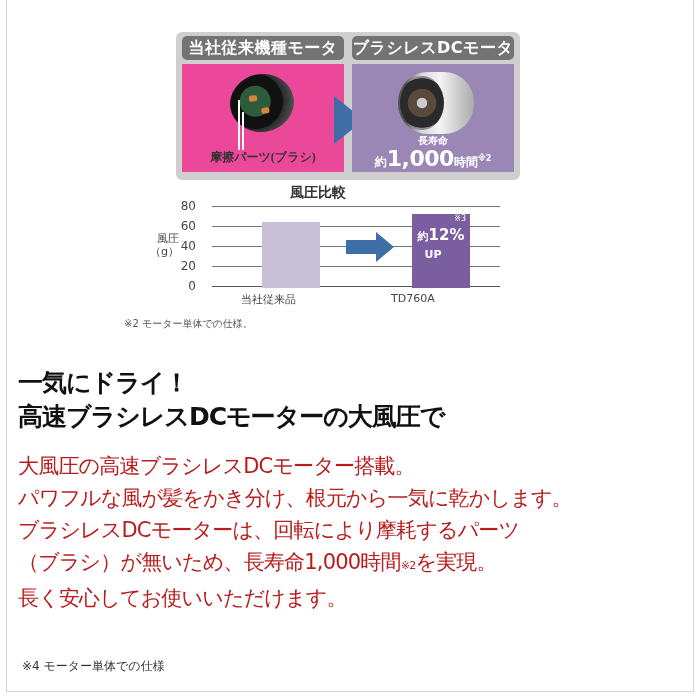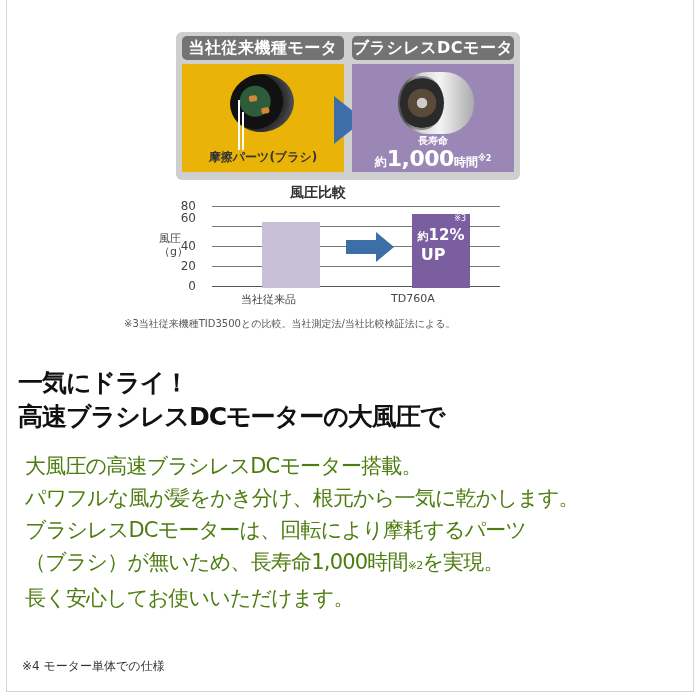--- a/index.html
+++ b/index.html
@@ -7,21 +7,21 @@
     body { font-family: "DejaVu Sans", "Liberation Sans", sans-serif; color: #222; position: relative; }
     .frame { position: absolute; left: 6px; top: 0; width: 688px; height: 692px; border: 1px solid #d4d4d4; border-top: none; }
 
     
     .motor-panel { position: absolute; left: 176px; top: 32px; width: 344px; height: 148px; background: #cfcfcf; border-radius: 6px; }
     .col { position: absolute; top: 4px; width: 162px; height: 140px; }
     .col.left { left: 6px; }
     .col.right { left: 176px; }
     .col-head { height: 24px; background: #737373; color: #fff; border-radius: 5px; font-size: 16px; font-weight: bold; text-align: center; line-height: 24px; letter-spacing: 0.5px; }
     .col-body { margin-top: 4px; height: 108px; position: relative; }
-    .left .col-body { background: #eab308; }
+    .left .col-body { background: #ec4899; font-family: Liberation Serif, serif; }
     .right .col-body { background: #9a87b6; }
 
     .motor { position: absolute; border-radius: 50%; }
     .motor-old { left: 48px; top: 10px; width: 64px; height: 58px; background: radial-gradient(circle at 40% 45%, #2e5c3a 0 30%, #111 32% 55%, #2a2a2a 56%, #555 80%, #333 100%); transform: rotate(-10deg); }
     .motor-old .brush { position: absolute; width: 8px; height: 6px; background: #d4873a; border-radius: 2px; }
     .wire { position: absolute; width: 2px; background: #fff; }
     .motor-new { left: 46px; top: 8px; width: 76px; height: 62px; border-radius: 30px; background: linear-gradient(90deg, #555 0 10%, #d6d6d6 30%, #f4f4f4 55%, #aaa 100%); }
     .motor-new .face { position: absolute; left: 2px; top: 4px; width: 44px; height: 54px; border-radius: 50%; background: radial-gradient(circle, #ccc 0 14%, #5a4a3a 16% 40%, #2a2a2a 42% 70%, #888 72%); }
 
     .brush-label { position: absolute; left: 0; right: 0; bottom: 6px; text-align: center; font-size: 12px; font-weight: bold; color: #333; }
@@ -31,36 +31,36 @@
     .life-label .big { font-size: 22px; letter-spacing: -0.5px; }
     .life-label .note { font-size: 8px; vertical-align: top; }
 
     .play-arrow { position: absolute; left: 158px; top: 64px; width: 0; height: 0; border-top: 24px solid transparent; border-bottom: 24px solid transparent; border-left: 30px solid #3d6ea8; }
 
     
     .chart-title { position: absolute; left: 290px; top: 184px; font-size: 14px; font-weight: bold; color: #333; }
     .chart { position: absolute; left: 200px; top: 206px; width: 300px; height: 82px; }
     .gridline { position: absolute; left: 12px; right: 0; height: 1px; background: #777; }
     .ytick { position: absolute; left: -28px; width: 24px; text-align: right; font-size: 12px; color: #444; line-height: 12px; }
-    .ylabel { position: absolute; left: 150px; top: 232px; font-size: 11px; color: #444; text-align: left; line-height: 13px; margin-left: 9px; }
+    .ylabel { position: absolute; left: 150px; top: 232px; font-size: 11px; color: #444; text-align: right; line-height: 13px; }
     .bar { position: absolute; bottom: 0; width: 58px; }
     .bar.b0 { left: 62px; background: #c8c0d6; }
     .bar.b1 { left: 212px; background: #7a5ea0; }
     .bar-ann { position: absolute; left: 212px; width: 58px; color: #fff; font-weight: bold; text-align: center; }
     .bar-ann .note { position: absolute; right: 4px; top: 2px; font-size: 8px; font-weight: normal; }
     .bar-ann .pct { position: absolute; left: 0; right: 0; top: 14px; font-size: 15px; line-height: 18px; }
     .bar-ann .pct small { font-size: 11px; }
-    .bar-ann .up { position: absolute; left: 0; right: 16px; top: 34px; font-size: 16px; line-height: 18px; }
+    .bar-ann .up { position: absolute; left: 0; right: 16px; top: 34px; font-size: 11px; line-height: 18px; }
     .arrow-shape { position: absolute; left: 146px; top: 26px; width: 48px; height: 30px; }
     .xtick { position: absolute; top: 86px; font-size: 11px; color: #444; width: 100px; text-align: left; }
 
     .footnotes { position: absolute; left: 124px; top: 317px; font-size: 10px; color: #555; line-height: 13px; }
 
     .headline { position: absolute; left: 18px; top: 366px; font-size: 25px; font-weight: bold; color: #111; line-height: 34px; letter-spacing: -1px; }
-    .body-text { position: absolute; left: 25px; top: 450px; font-size: 21px; color: #4d7c0f; line-height: 32px; letter-spacing: -0.8px; }
+    .body-text { position: absolute; left: 18px; top: 450px; font-size: 21px; color: #b91c1c; line-height: 32px; letter-spacing: -0.8px; }
     .body-text .sup { font-size: 11px; }
     .bottom-note { position: absolute; left: 22px; top: 658px; font-size: 12px; color: #333; }
   </style>
 </head>
 <body>
 
 <div class="frame"></div>
 
 <div class="motor-panel">
   <div class="col left">
@@ -98,42 +98,42 @@
   <span>（g）</span>
 </div>
 <div class="chart">
   <div class="gridline" style="top:0"></div>
   <div class="gridline" style="top:20px"></div>
   <div class="gridline" style="top:40px"></div>
   <div class="gridline" style="top:60px"></div>
   <div class="gridline" style="top:80px;background:#555"></div>
 
   <div class="ytick" style="top:-6px">80</div>
-  <div class="ytick" style="top:6px">60</div>
+  <div class="ytick" style="top:14px">60</div>
   <div class="ytick" style="top:34px">40</div>
   <div class="ytick" style="top:54px">20</div>
   <div class="ytick" style="top:74px">0</div>
 
   <div class="bar b0" style="height:66px"></div>
   <svg class="arrow-shape" viewBox="0 0 48 30">
     <polygon points="0,8 30,8 30,0 48,15 30,30 30,22 0,22" fill="#3d6ea8"></polygon>
   </svg>
   <div class="bar b1" style="height:74px"></div>
   <div class="bar-ann" style="top:6px;height:74px">
     <span class="note">※3</span>
     <span class="pct"><small>約</small><span>12%</span></span>
     <span class="up">UP</span>
   </div>
 
   <div class="xtick" style="left:41px">当社従来品</div>
   <div class="xtick" style="left:191px">TD760A</div>
 </div>
 
 <div class="footnotes">
-  <div>※3当社従来機種TID3500との比較。当社測定法/当社比較検証法による。</div>
+  <div>※2 モーター単体での仕様。</div>
 </div>
 
 <div class="headline">
   <div>一気にドライ！</div>
   <div>高速ブラシレスDCモーターの大風圧で</div>
 </div>
 
 <div class="body-text">
   <div>大風圧の高速ブラシレスDCモーター搭載。</div>
   <div>パワフルな風が髪をかき分け、根元から一気に乾かします。</div>

